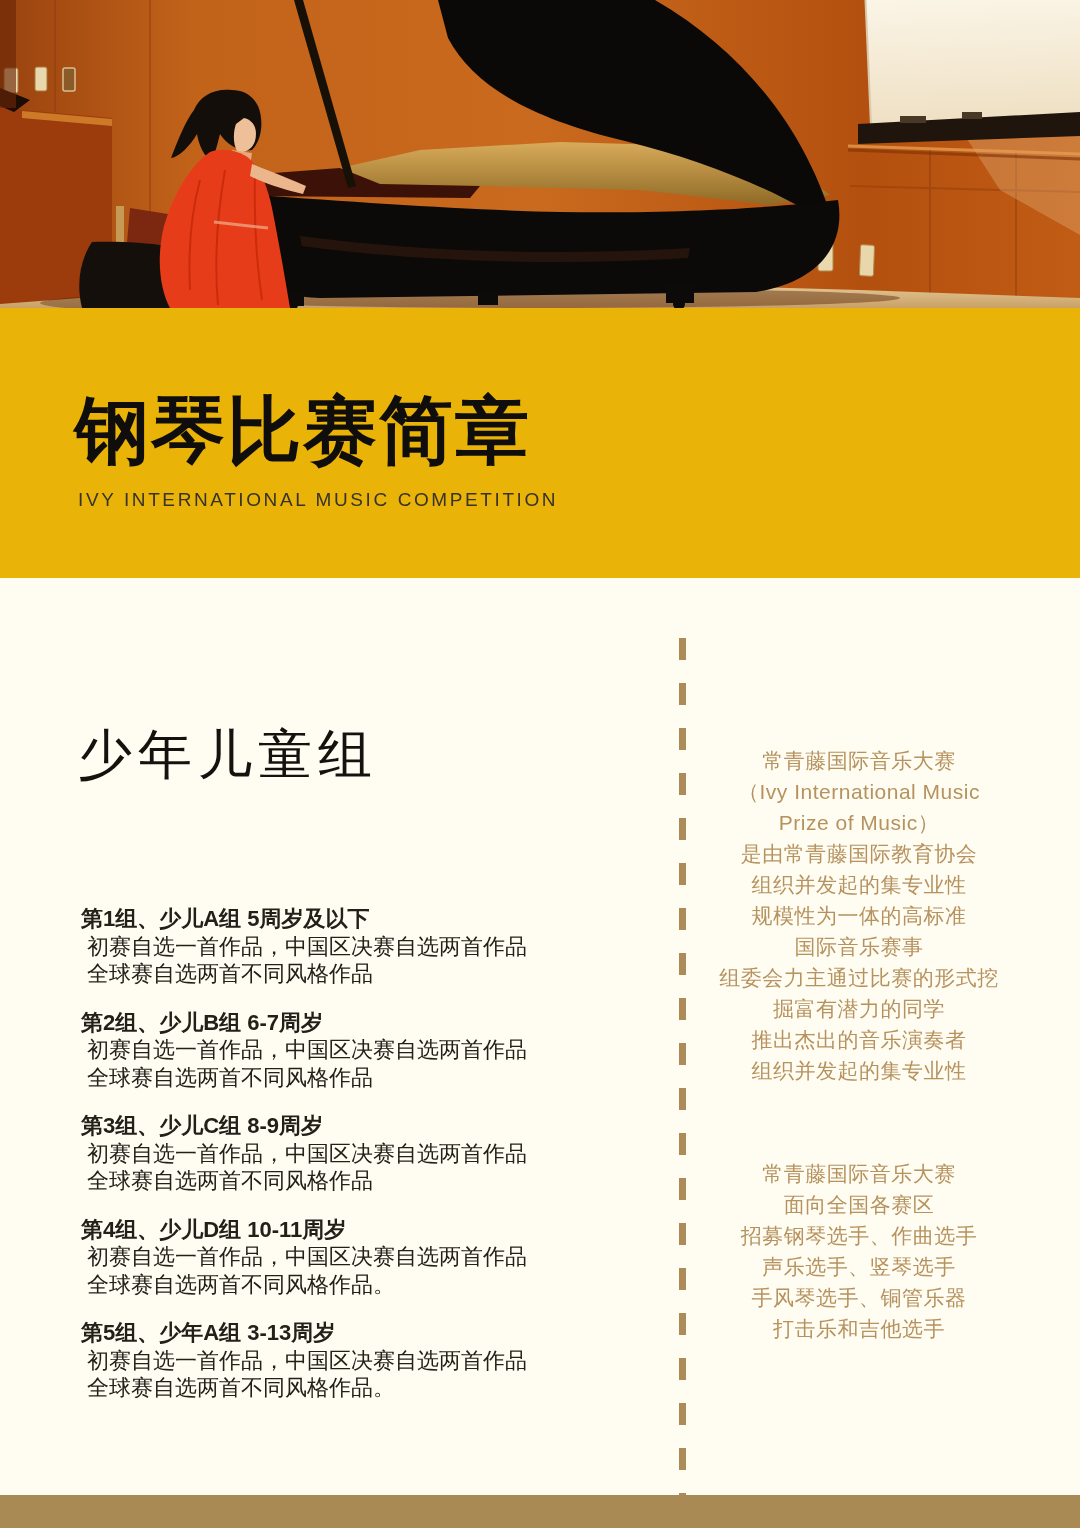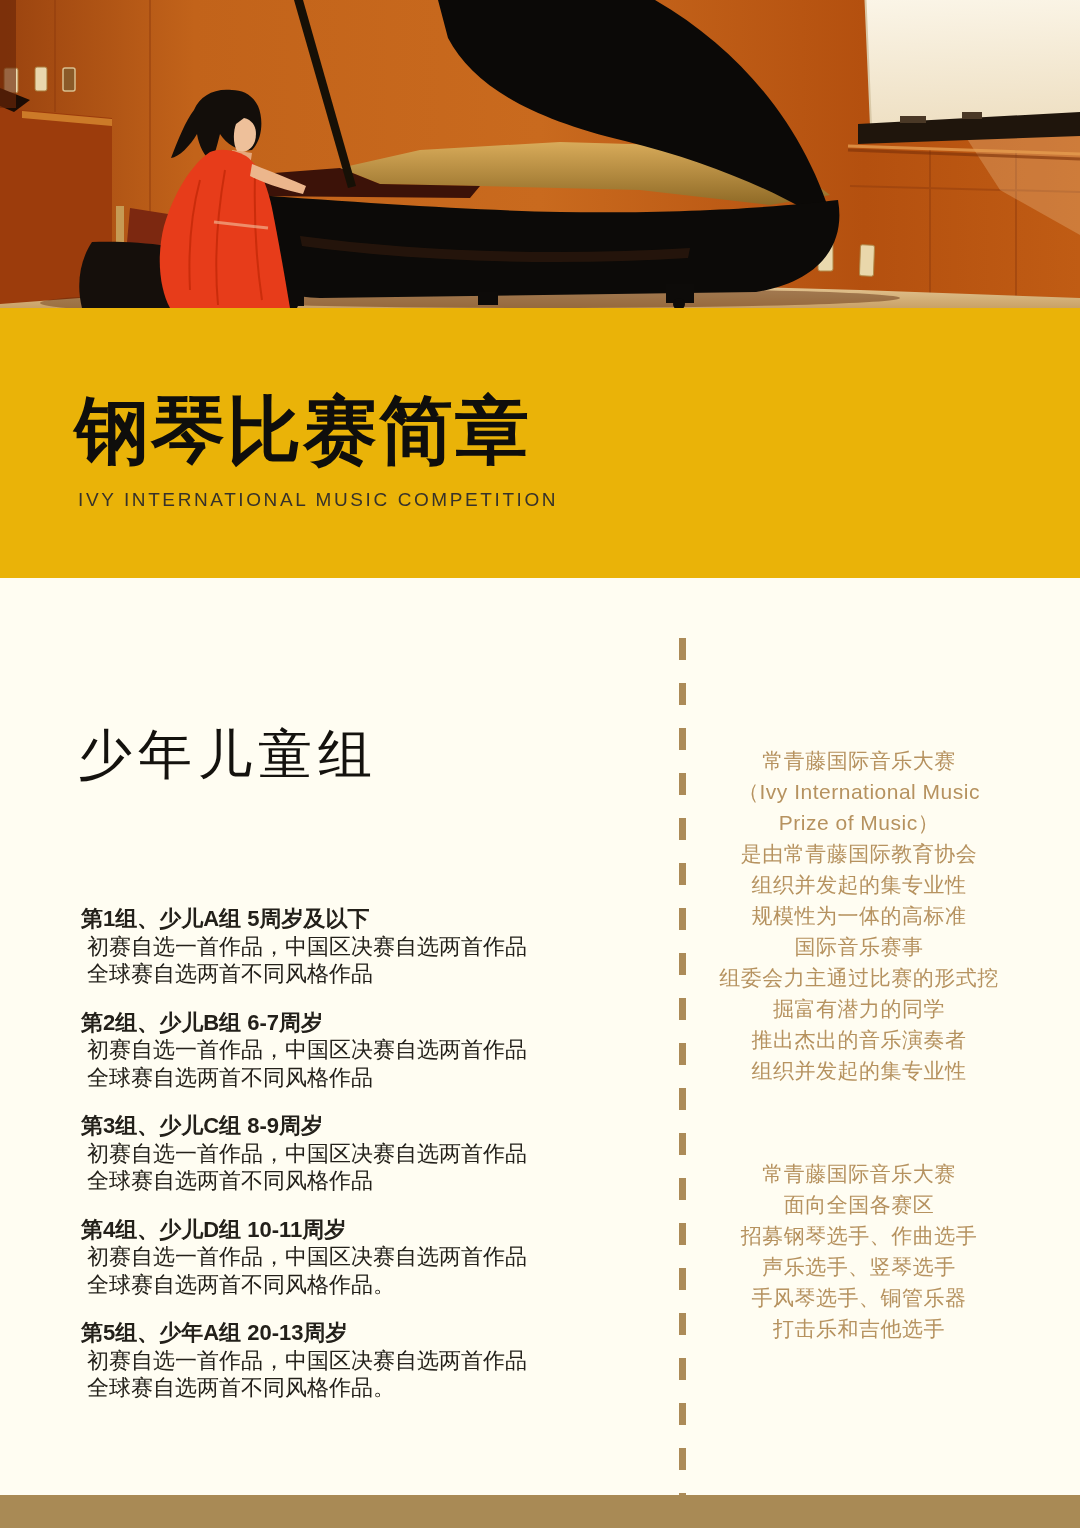--- a/index.html
+++ b/index.html
@@ -178,21 +178,21 @@
       <div class="g-title">第3组、少儿C组 8-9周岁</div>
       <div class="g-line">初赛自选一首作品，中国区决赛自选两首作品</div>
       <div class="g-line">全球赛自选两首不同风格作品</div>
     </div>
     <div class="group">
       <div class="g-title">第4组、少儿D组 10-11周岁</div>
       <div class="g-line">初赛自选一首作品，中国区决赛自选两首作品</div>
       <div class="g-line">全球赛自选两首不同风格作品。</div>
     </div>
     <div class="group">
-      <div class="g-title">第5组、少年A组 20-13周岁</div>
+      <div class="g-title">第5组、少年A组 3-13周岁</div>
       <div class="g-line">初赛自选一首作品，中国区决赛自选两首作品</div>
       <div class="g-line">全球赛自选两首不同风格作品。</div>
     </div>
   </div>
 
   <div class="divider"></div>
 
   <div class="right-col">
     <div class="para1">
       <div>常青藤国际音乐大赛</div>

